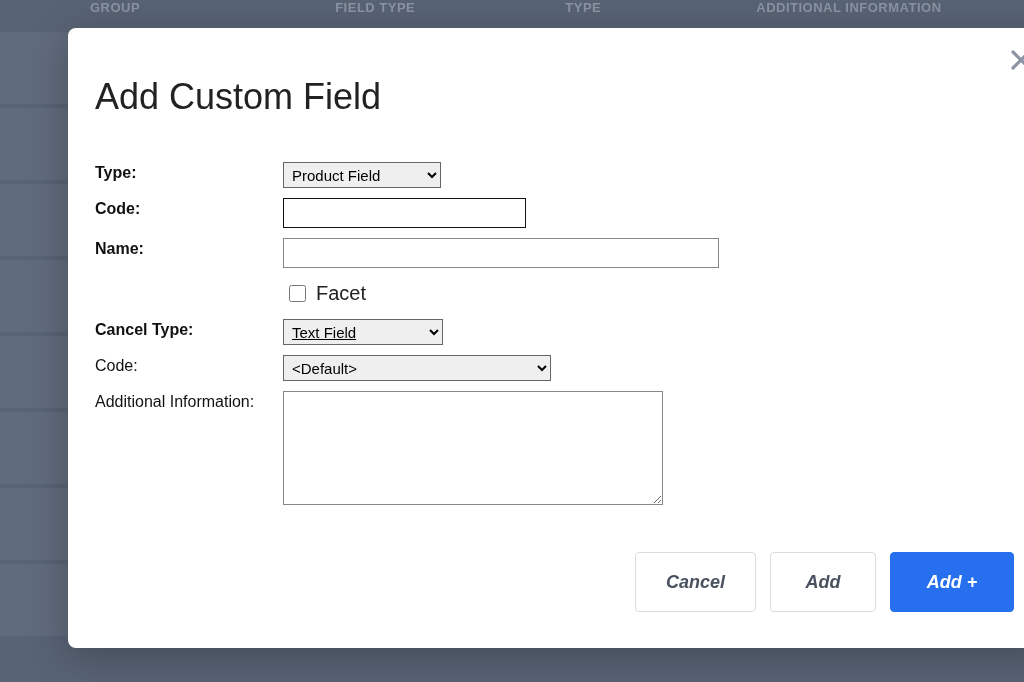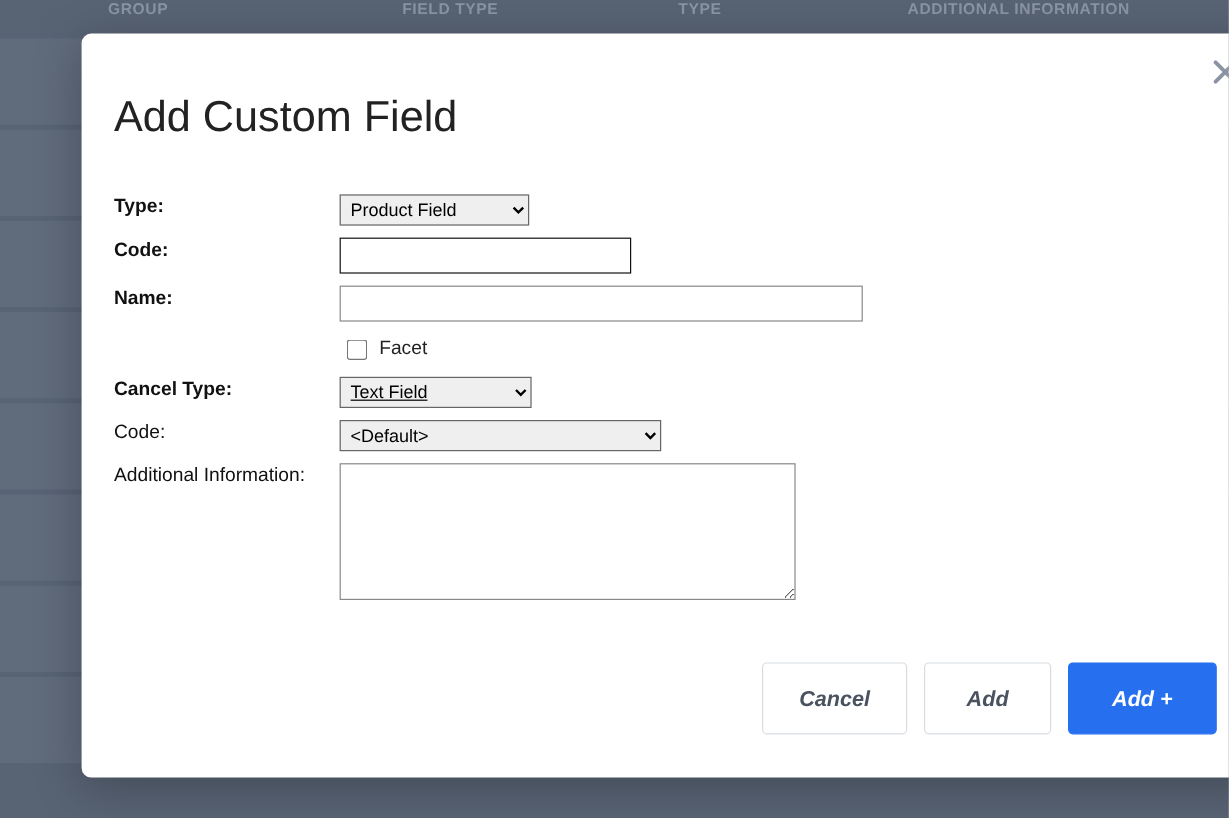--- a/index.html
+++ b/index.html
@@ -112,21 +112,21 @@
       display: flex;
       align-items: center;
       gap: 10px;
       padding: 4px 0 4px 6px;
     }
     .facet-row input[type="checkbox"] {
       width: 17px;
       height: 17px;
     }
     .facet-row span {
-      font-size: 16px;
+      font-size: 20px;
       color: #222;
     }
     textarea.addinfo {
       width: 380px;
       height: 114px;
       border: 1px solid #888;
       font-family: inherit;
       font-size: 15px;
       padding: 4px;
       resize: both;

